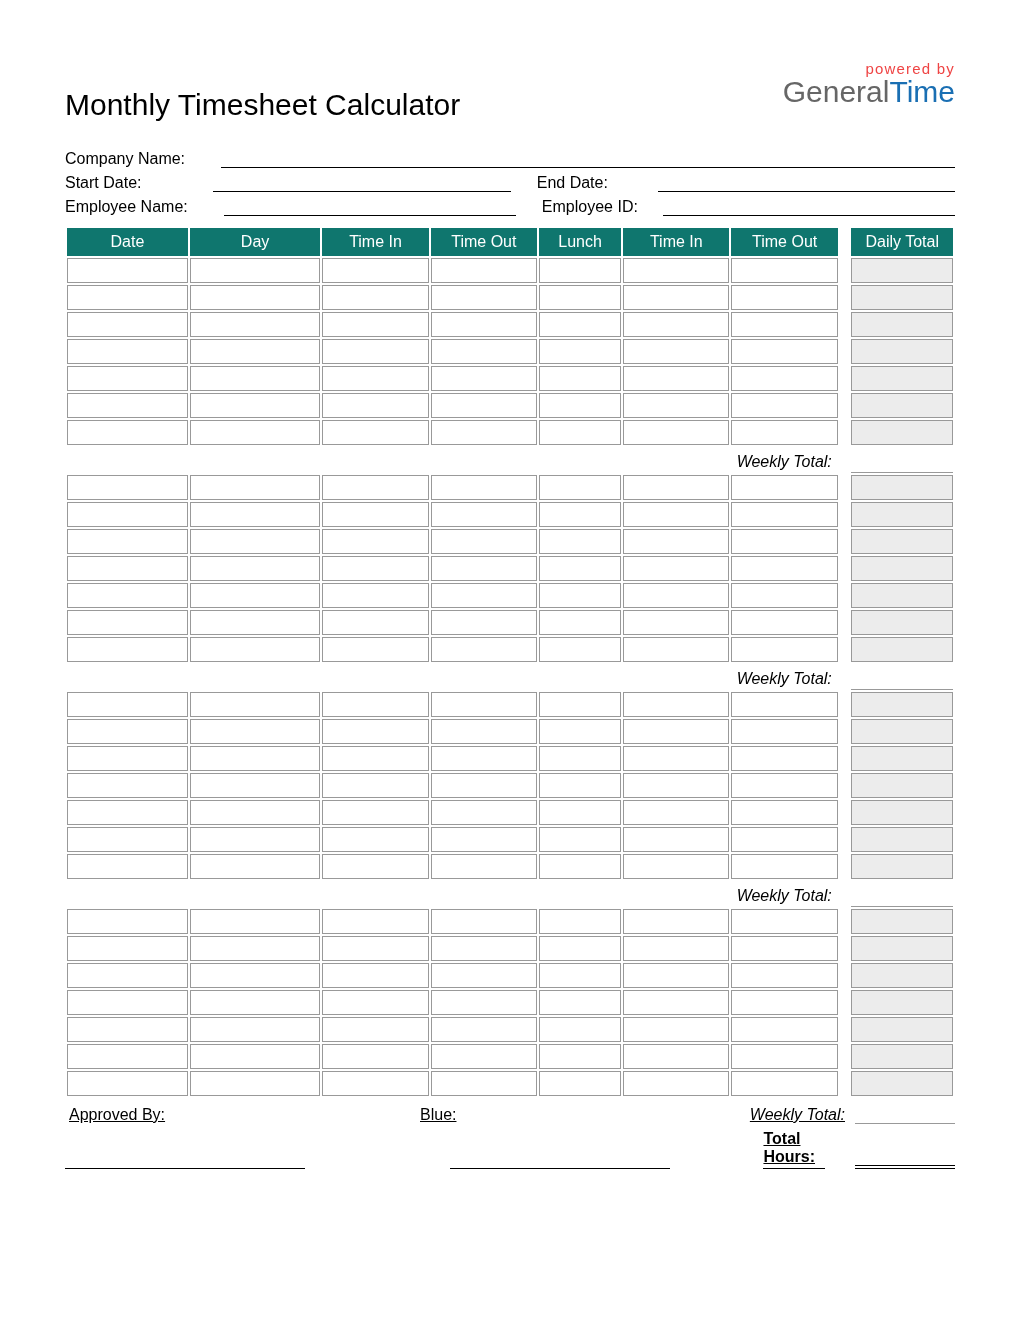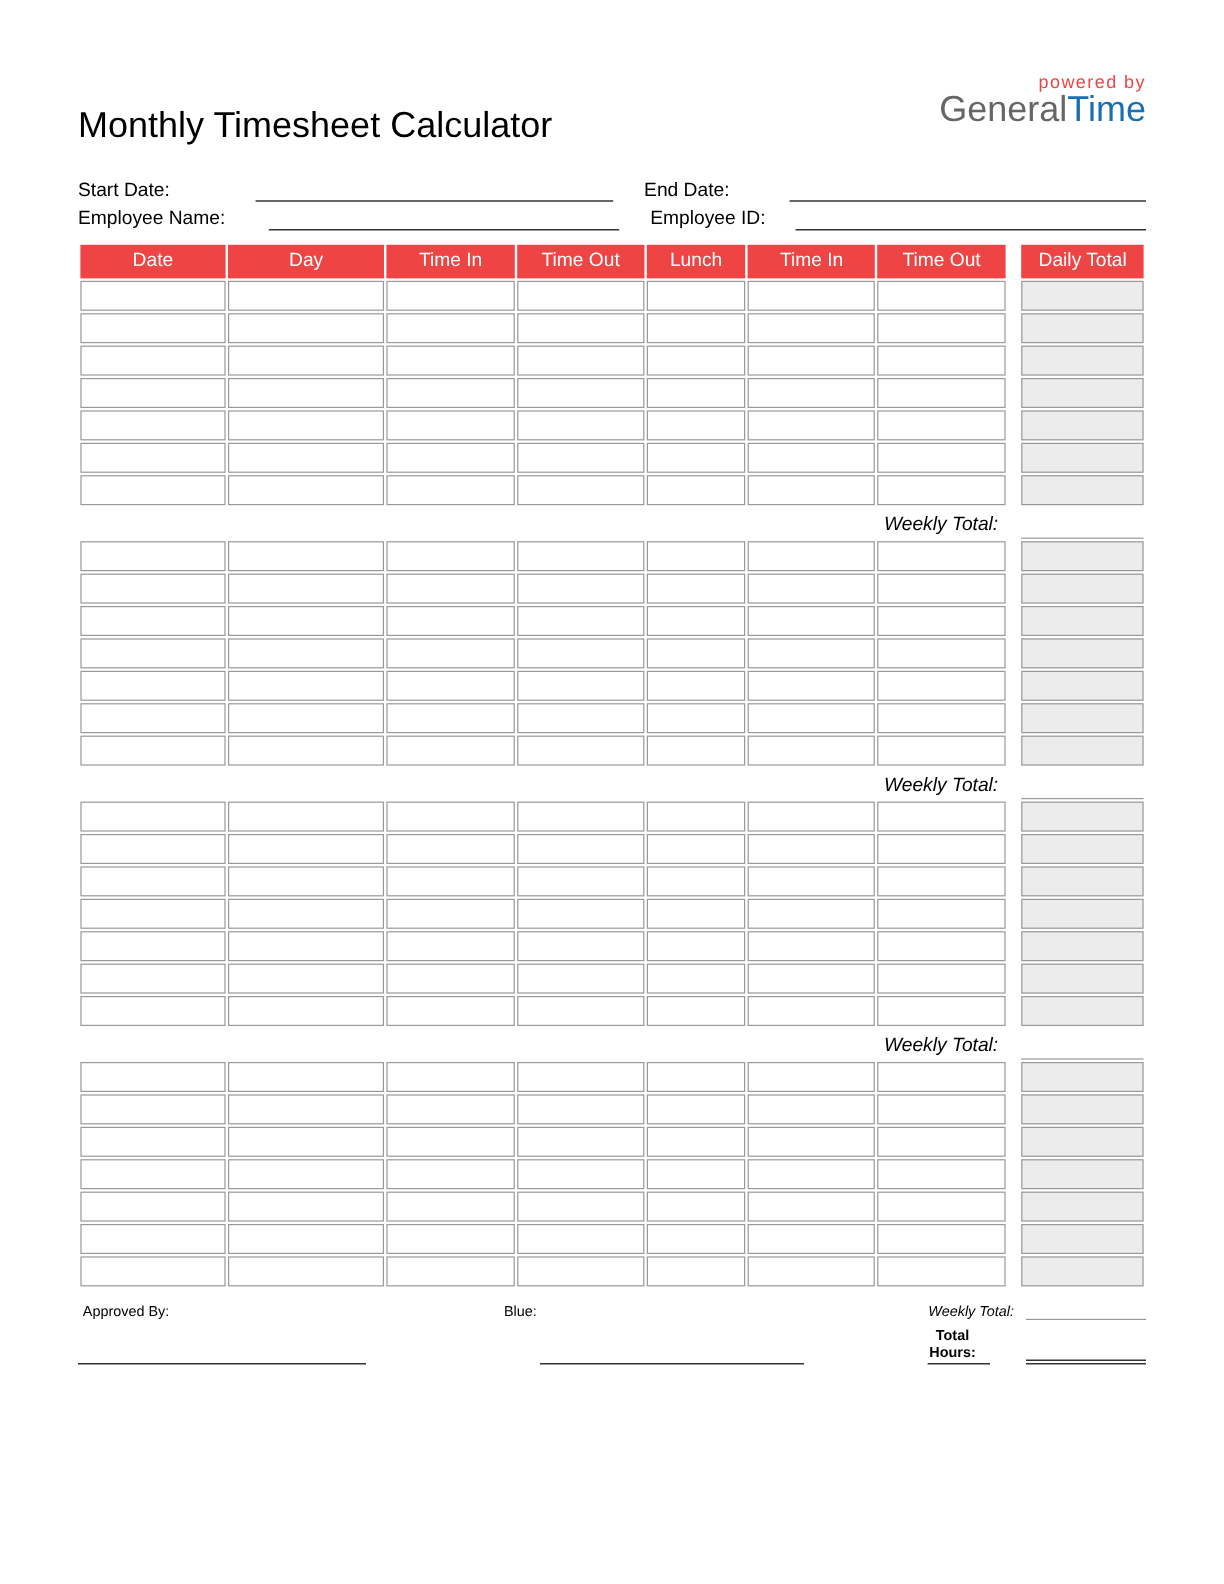--- a/index.html
+++ b/index.html
@@ -66,21 +66,21 @@
   }
   .meta .pad { width: 24px; }
   .meta .fixlbl { width: 115px; }
 
   table.timesheet {
     width: 100%;
     border-collapse: separate;
     border-spacing: 2px 2px;
   }
   table.timesheet th {
-    background: #ef4444;
+    background: #0f766e;
     color: #fff;
     font-weight: 400;
     font-size: 16px;
     padding: 5px 4px;
     height: 28px;
     text-align: center;
   }
   table.timesheet td {
     border: 1px solid #999;
     height: 25px;
@@ -110,42 +110,43 @@
   .col-tout   { width: 11%; }
   .col-lunch  { width: 8.5%; }
   .col-tin2   { width: 11%; }
   .col-tout2  { width: 11%; }
   .col-gap    { width: 1%; }
   .col-total  { width: 10.5%; }
   td.gap { border: none !important; background: transparent !important; }
 
   .footer {
     margin-top: 6px;
-    font-size: 12px;
+    font-size: 16px;
+    text-decoration: underline;
   }
   .footer .line1 {
     display: flex;
     align-items: flex-end;
     gap: 0;
   }
   .footer .aplbl { width: 295px; padding-left: 4px;}
   .footer .dtlbl { width: 260px; }
   .footer .wklbl { flex:1; text-align:right; font-style: italic; padding-right: 10px;}
   .footer .wkval { width: 100px; border-bottom: 1px solid #999; height: 20px;}
   .footer .line2 {
     display: flex;
     align-items: flex-end;
     gap: 30px;
     margin-top: 6px;
   }
   .footer .sigline { width: 240px; border-bottom: 1.5px solid #000; height: 20px; }
   .footer .dtline  { width: 220px; border-bottom: 1.5px solid #000; height: 20px; }
   .footer .thlbl {
     flex:1;
-    text-align: center;
+    text-align: left;
     font-weight: bold;
     padding-right: 10px;
     border-bottom: 1.5px solid #000;
     padding-bottom: 2px;
     max-width: 150px;
     margin-left: auto;
   }
   .footer .thval {
     width: 100px;
     border-bottom: 4px double #000;
@@ -162,20 +163,25 @@
     <div class="title">Monthly Timesheet Calculator</div>
     <div class="logo-wrap">
       <div class="powered">powered by</div>
       <div class="brand">
         <span>General</span><span class="blue">Time</span>
       </div>
     </div>
   </div>
 
   <div class="meta">
+    <div class="row">
+      <span class="lbl">Company Name:</span>
+      <span class="pad"></span>
+      <span class="line"></span>
+    </div>
     <div class="row">
       <span class="lbl">Start Date:</span>
       <span class="pad" style="width:60px;"></span>
       <span class="line" style="max-width:350px;"></span>
       <span class="lbl fixlbl" style="margin-left:20px;">End Date:</span>
       <span class="line"></span>
     </div>
     <div class="row">
       <span class="lbl">Employee Name:</span>
       <span class="pad"></span>

